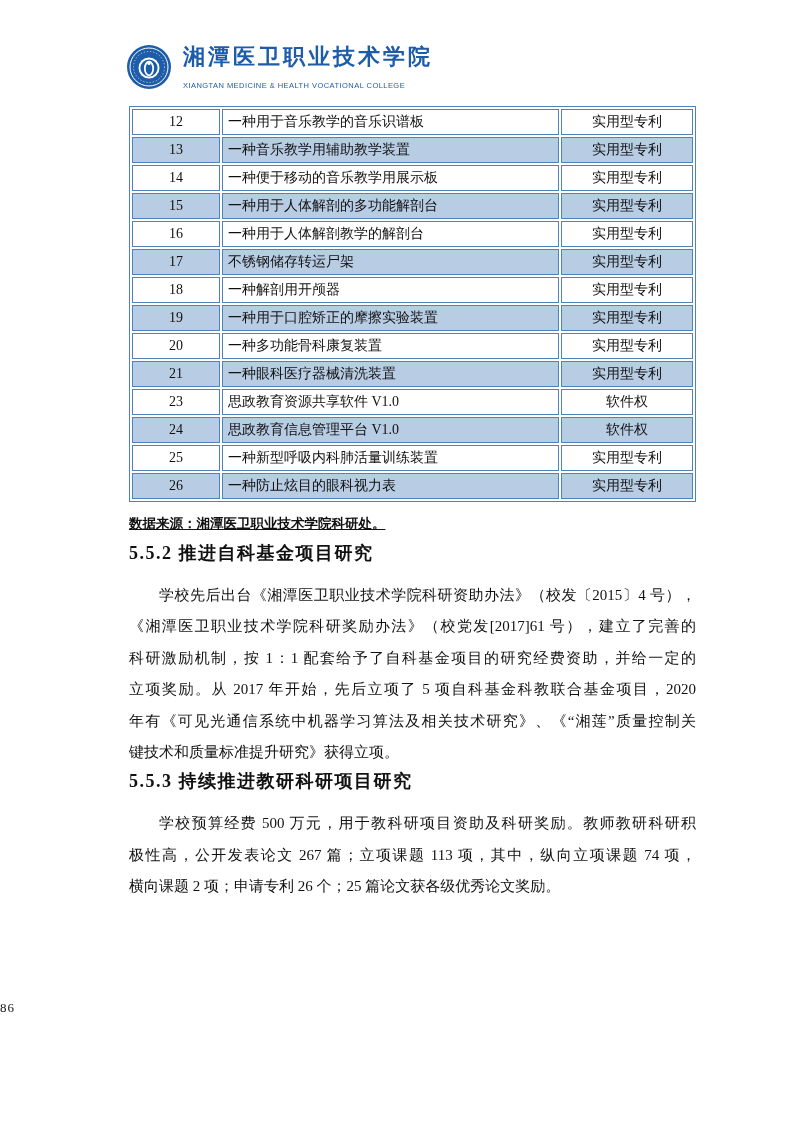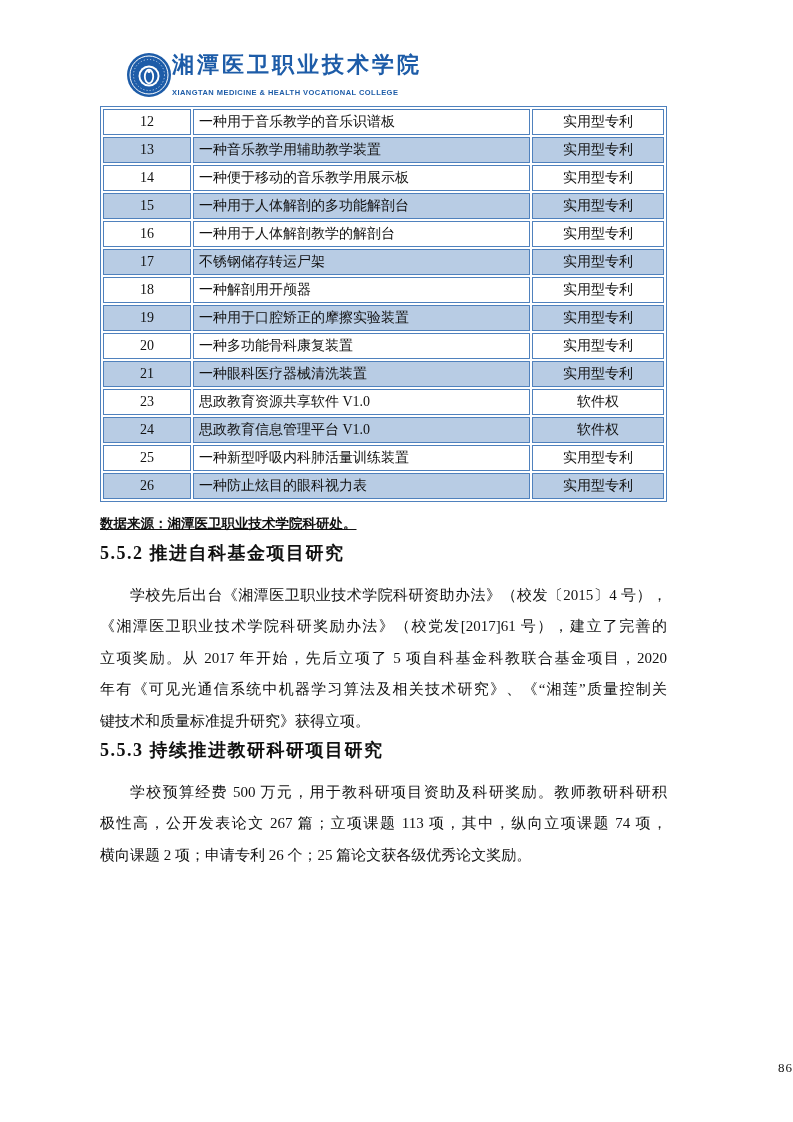--- a/index.html
+++ b/index.html
@@ -7,30 +7,30 @@
     --row-band:#b8cce4;
     --logo-blue:#1d5ca8;
     --text:#111111;
   }
   *{box-sizing:border-box;margin:0;padding:0;}
   html,body{background:#ffffff;}
   body{font-family:"Liberation Serif","DejaVu Serif",serif;color:var(--text);}
   .page{position:relative;width:793px;height:1122px;background:#fff;margin:0 auto;overflow:hidden;}
 
   
-  .logo-row{position:absolute;top:52px;left:126px;display:flex;align-items:flex-start;}
+  .logo-row{position:absolute;top:44px;left:126px;display:flex;align-items:center;gap:11px;}
   .seal{width:46px;height:46px;flex:0 0 auto;}
   .logo-text{display:flex;flex-direction:column;justify-content:center;}
   .logo-zh{font-size:22px;font-weight:700;color:var(--logo-blue);letter-spacing:3px;
            font-family:"DejaVu Serif","Liberation Serif",serif;line-height:1.1;}
-  .logo-en{font-size:7.5px;font-weight:700;color:var(--logo-blue);letter-spacing:0.45px;
+  .logo-en{font-size:7.5px;font-weight:400;color:var(--logo-blue);letter-spacing:0.45px;
            font-family:"Liberation Sans","DejaVu Sans",sans-serif;margin-top:12px;}
 
   
-  .content{position:absolute;left:100px;top:106px;width:567px;}
+  .content{position:absolute;left:129px;top:106px;width:567px;}
 
   
   table.patents{width:567px;table-layout:fixed;border-collapse:separate;border-spacing:2px;
                 border:1px solid var(--table-border);background:#fff;}
   table.patents td{border:1px solid var(--table-border);height:26px;vertical-align:middle;
                    font-size:14px;line-height:1;overflow:hidden;white-space:nowrap;}
   td.c-no{width:88px;text-align:center;}
   td.c-name{text-align:left;padding-left:5px;}
   td.c-type{width:132px;text-align:center;}
   tbody tr:nth-of-type(even) td{background:var(--row-band);}
@@ -45,21 +45,21 @@
 
   
   .para{margin-top:14px;width:567px;}
   .para + h2.sec{margin-top:0;}
   .para .line{font-size:15px;line-height:31.4px;height:31.4px;
               text-align:justify;text-align-last:justify;overflow:hidden;}
   .para div.line:first-of-type{text-indent:2em;}
   .para div.line:last-of-type{text-align-last:left;}
 
   
-  .page-number{position:absolute;top:1060px;left:0;width:100%;text-align:right;
+  .page-number{position:absolute;top:1000px;left:0;width:100%;text-align:left;
                font-size:13px;letter-spacing:1px;}
 </style>
 </head>
 <body>
 
 <div class="page">
 
   <div class="logo-row">
     <svg class="seal" viewBox="0 0 46 46" aria-hidden="true">
       <circle cx="23" cy="23" r="22" fill="#1d5ca8"></circle>
@@ -170,20 +170,21 @@
 
     <div class="source-note">数据来源：湘潭医卫职业技术学院科研处。</div>
 
     <h2 class="sec">5.5.2 推进自科基金项目研究</h2>
     <div class="para">
 
         <div class="line">学校先后出台《湘潭医卫职业技术学院科研资助办法》（校发〔2015〕4 号），</div>
 
         <div class="line">《湘潭医卫职业技术学院科研奖励办法》（校党发[2017]61 号），建立了完善的</div>
 
+        <div class="line">科研激励机制，按 1：1 配套给予了自科基金项目的研究经费资助，并给一定的</div>
 
         <div class="line">立项奖励。从 2017 年开始，先后立项了 5 项自科基金科教联合基金项目，2020</div>
 
         <div class="line">年有《可见光通信系统中机器学习算法及相关技术研究》、《“湘莲”质量控制关</div>
 
         <div class="line">键技术和质量标准提升研究》获得立项。</div>
       </div>
 
     <h2 class="sec">5.5.3 持续推进教研科研项目研究</h2>
     <div class="para">

